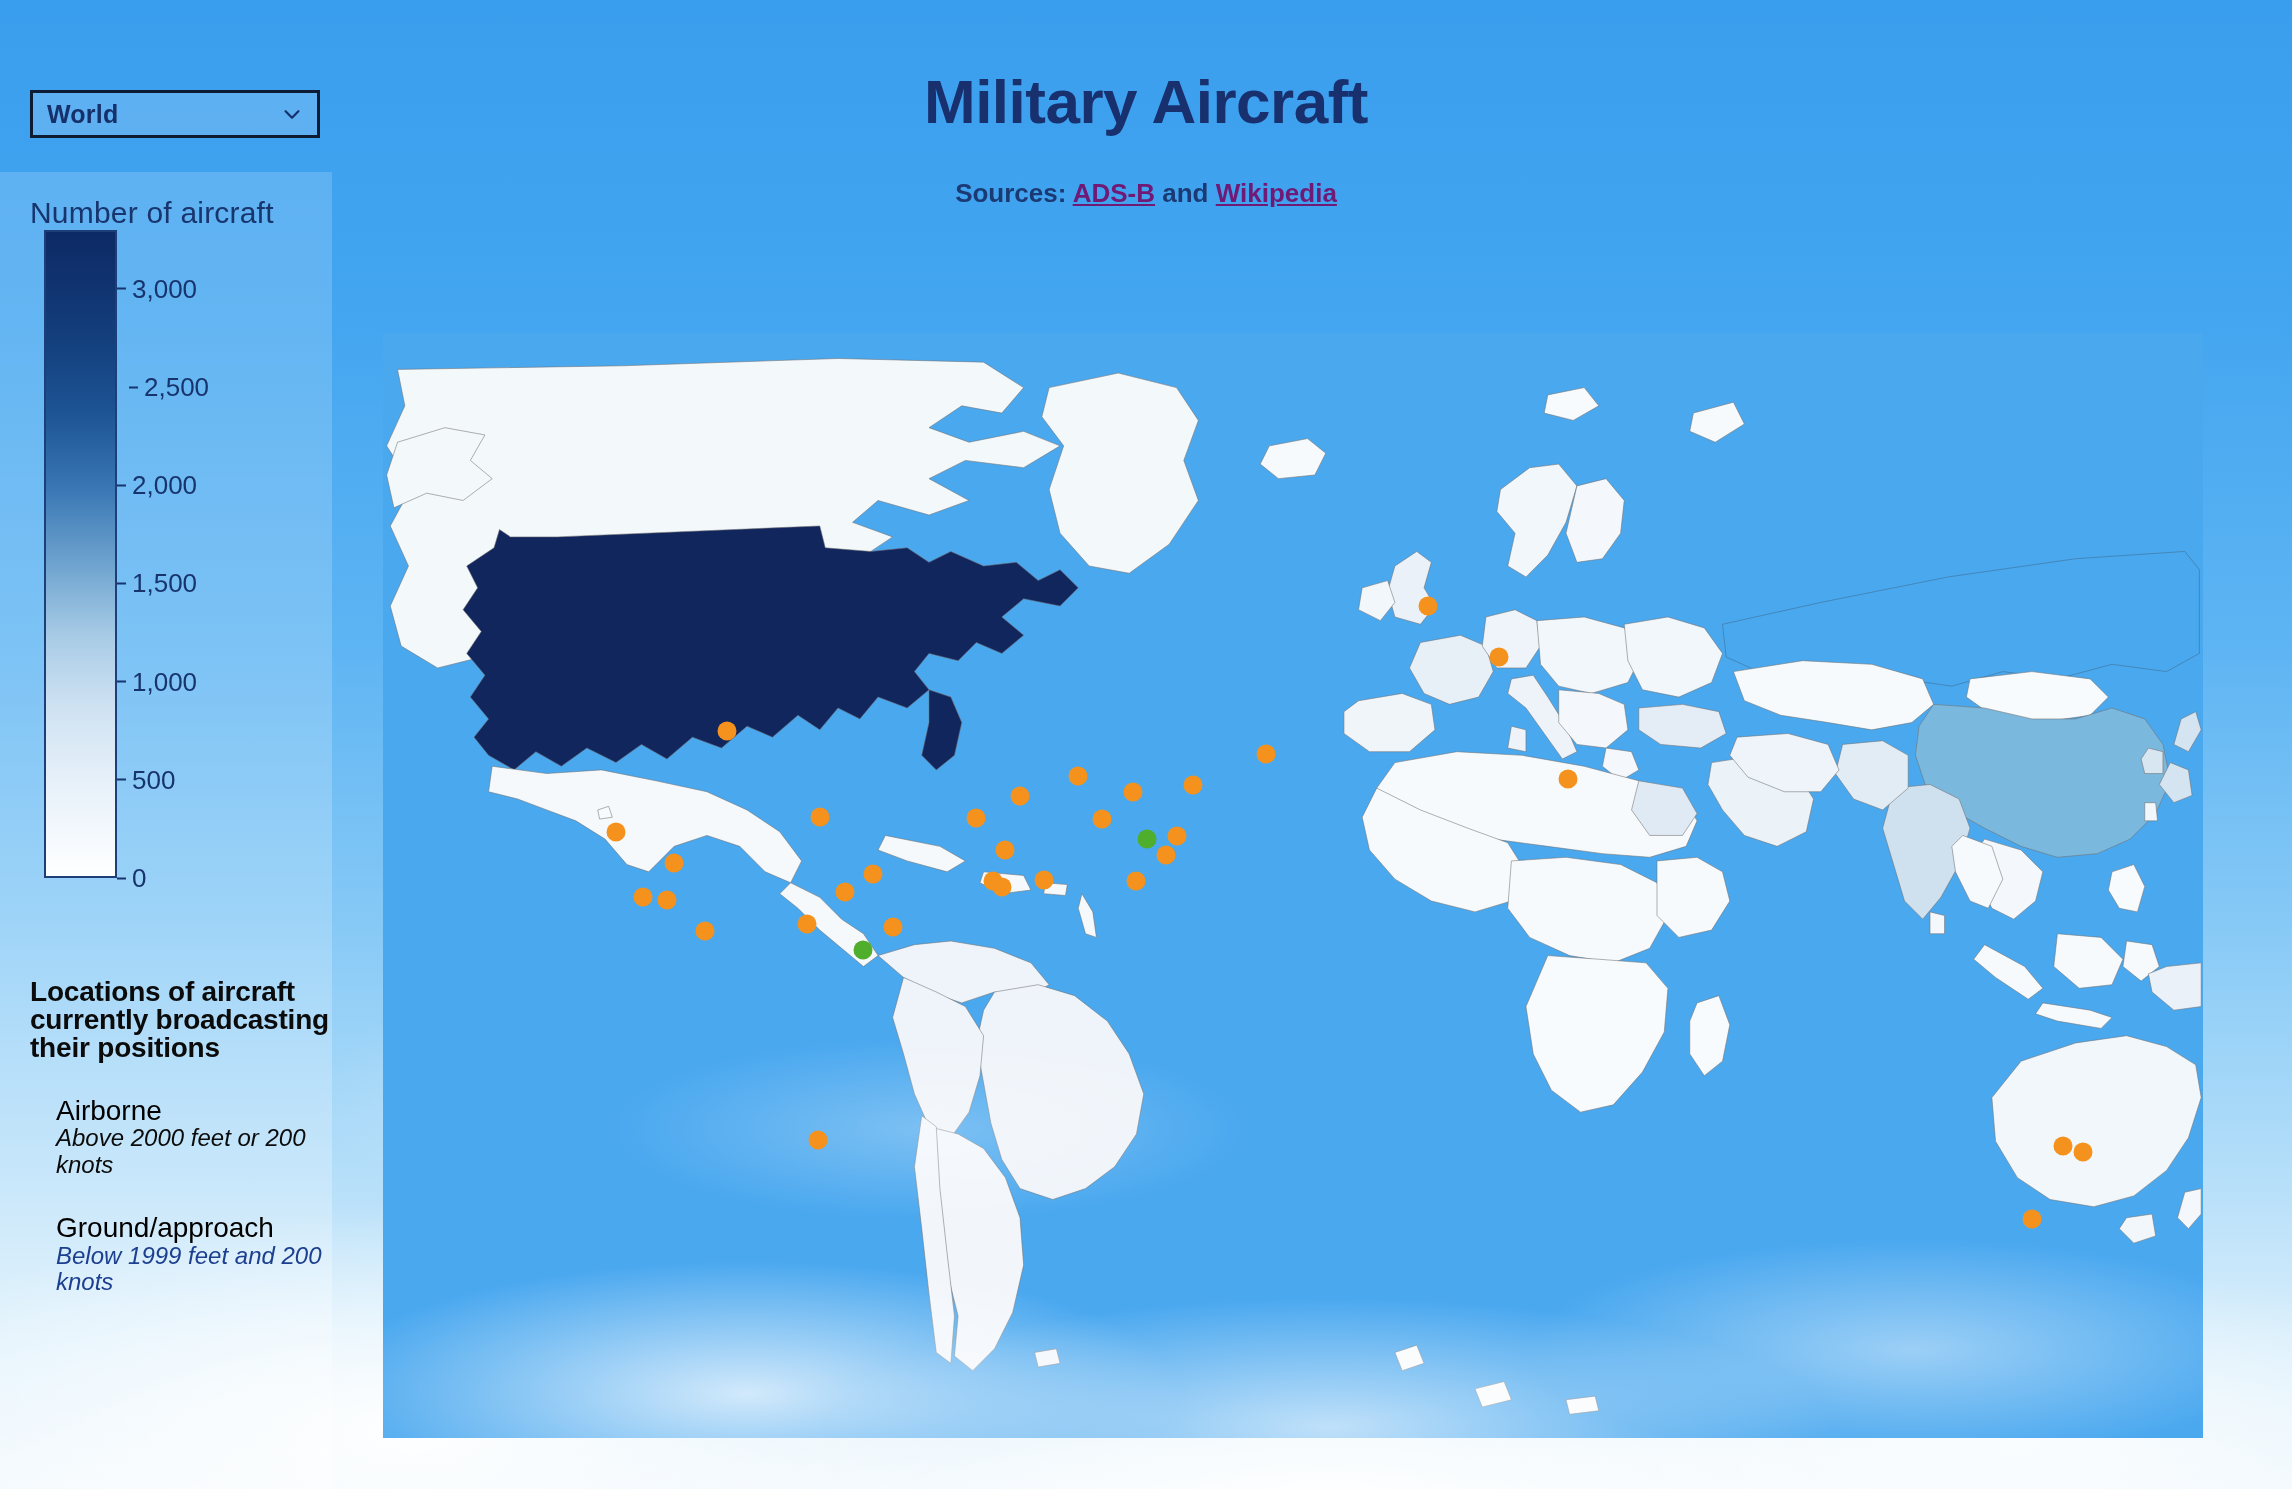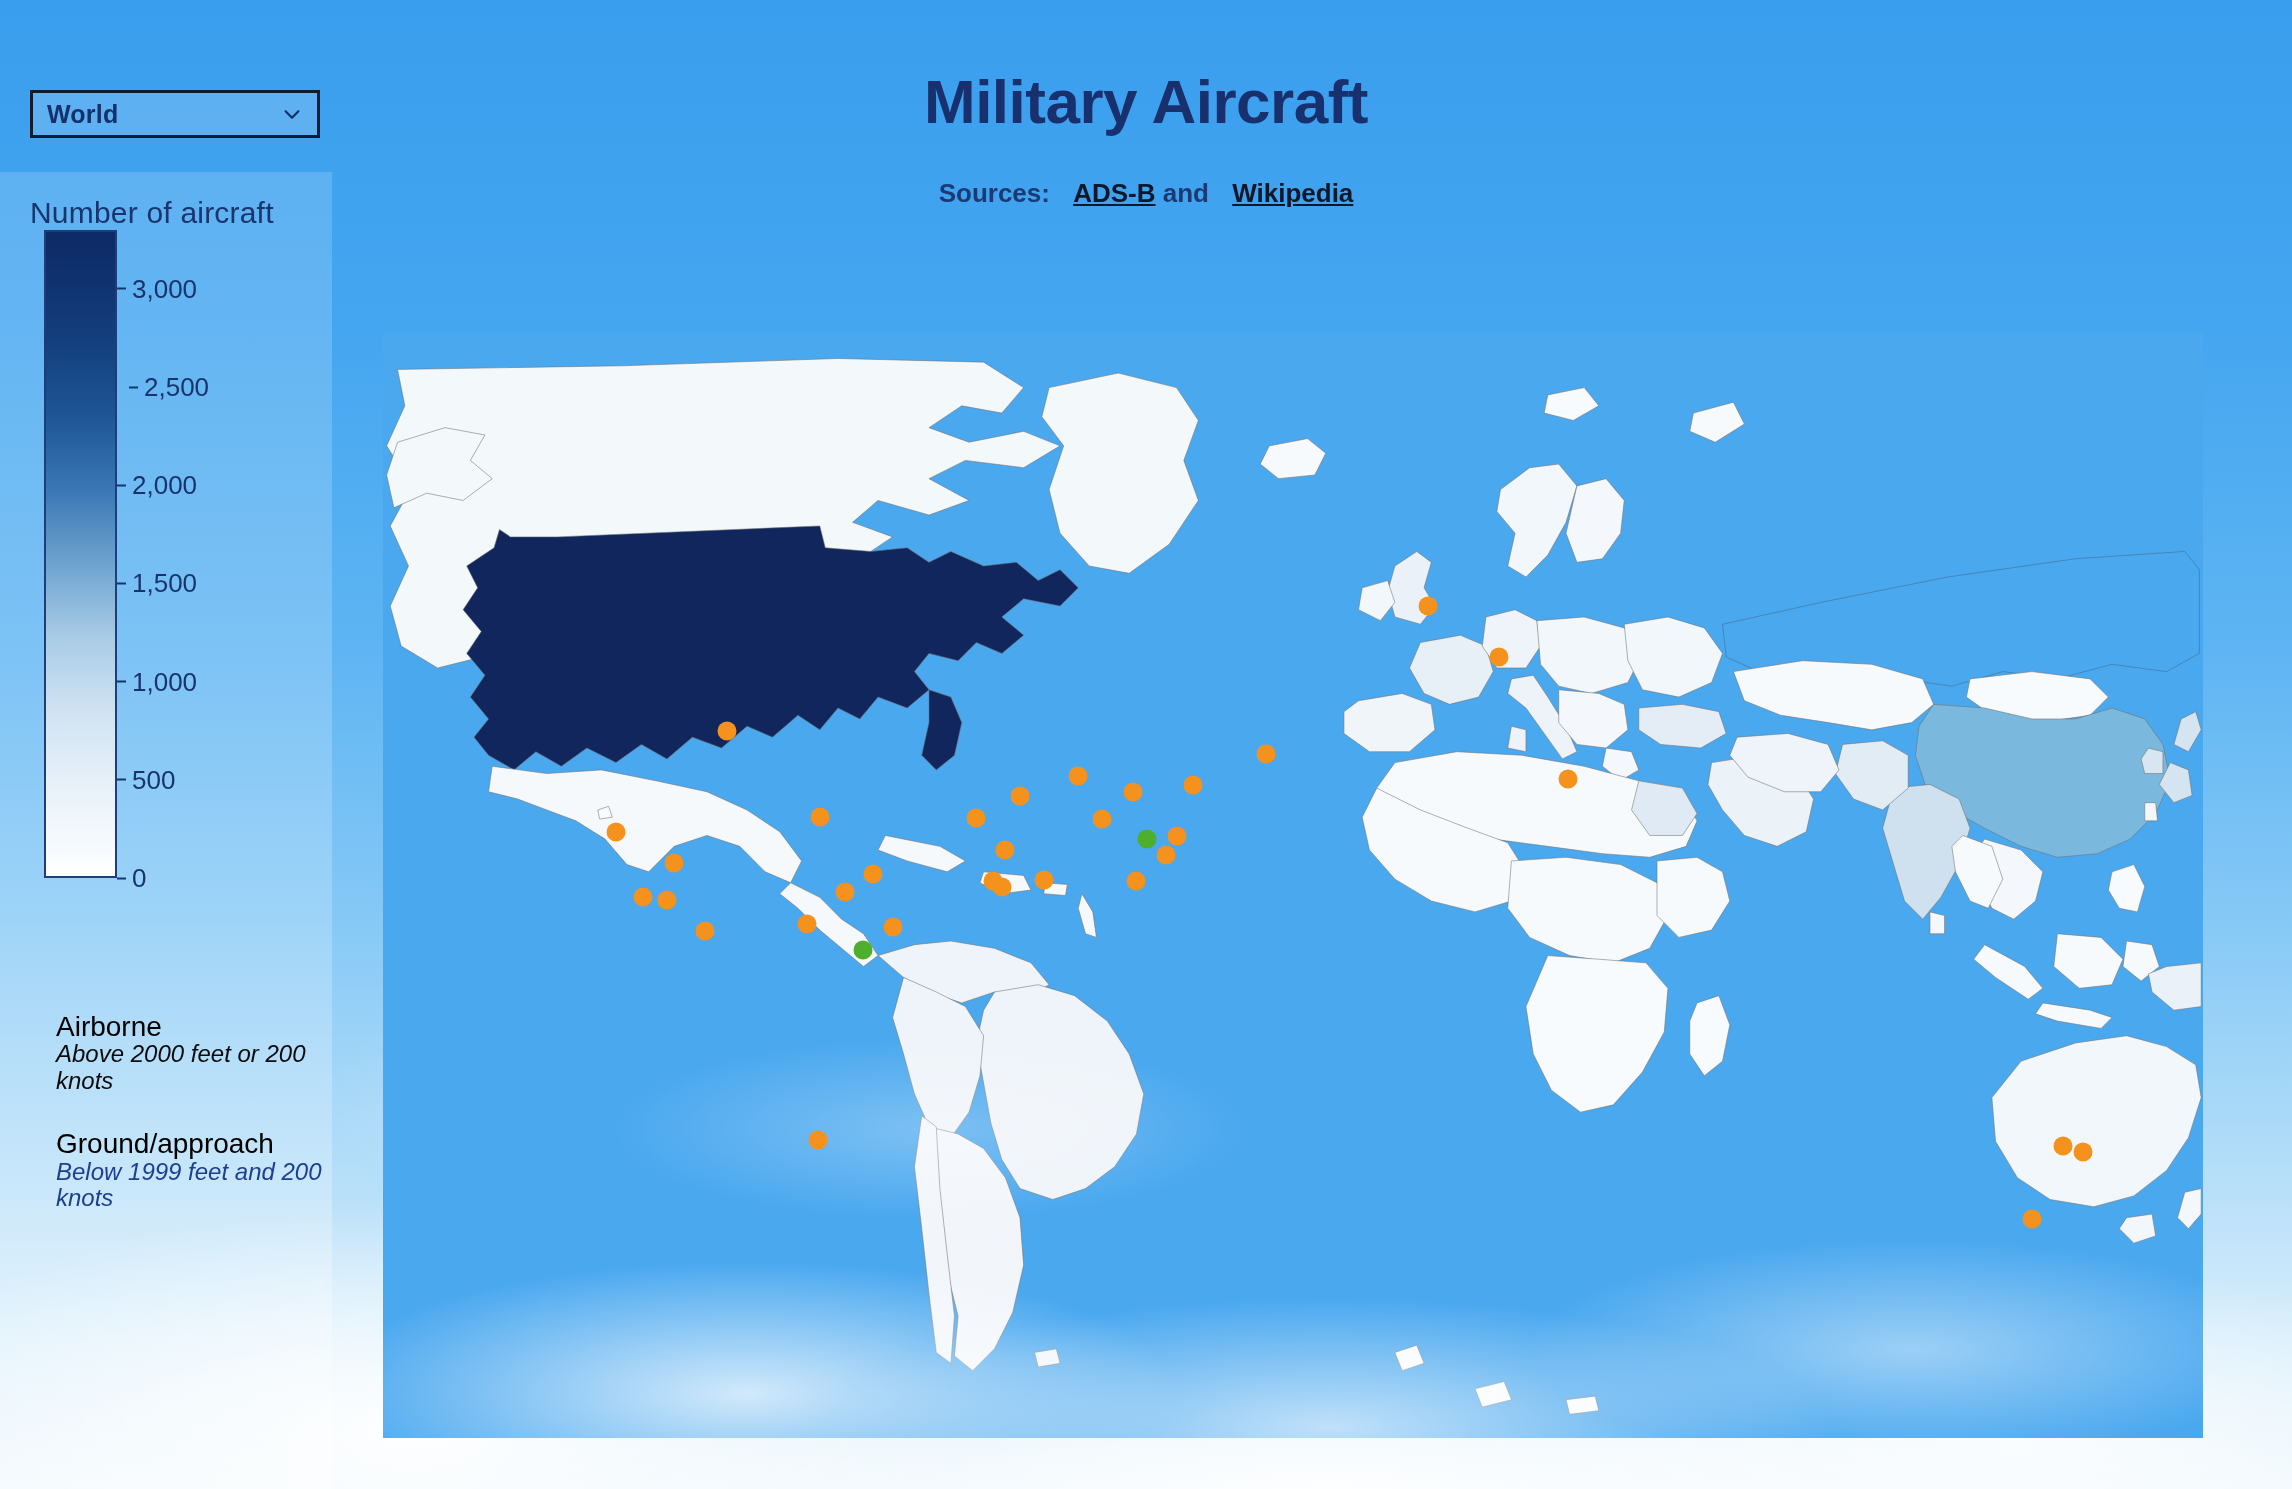--- a/index.html
+++ b/index.html
@@ -79,21 +79,21 @@
   
   #title {
     position:absolute; left:0; right:0; top:66px; text-align:center;
     font-size:62px; font-weight:bold; color:#18316e;
     letter-spacing:-.5px;
   }
   #subtitle {
     position:absolute; left:0; right:0; top:178px; text-align:center;
     font-size:26px; font-weight:bold; color:#1b3a74;
   }
-  #subtitle a { color:#0f172a; text-decoration:underline;margin-left:16px; }
+  #subtitle a { color:#701a75; text-decoration:underline; }
 
   
   #map {
     position:absolute; left:383px; top:333px; width:1820px; height:1105px;
     background:#4aa8ef; overflow:hidden;
   }
   #map svg { display:block; width:100%; height:100%; }
   .land   { stroke:#6f6f6f; stroke-width:.55; vector-effect:non-scaling-stroke; }
   .hidden-land { fill:#4aa8ef; stroke:#3f6d8e; stroke-width:.55; vector-effect:non-scaling-stroke; }
   .mapfog {
@@ -158,20 +158,21 @@
         <span class="lbl">500</span>
       </div>
       <div class="cb-tick" style="top: 648px;">
         <span class="dash"></span>
         <span class="lbl">0</span>
       </div>
     </div>
 </div>
 
 <div id="legend">
+  <h3>Locations of aircraft currently broadcasting their positions</h3>
   <div class="lg-block">
     <div class="lg-name">Airborne</div>
     <div class="lg-sub air">Above 2000 feet or 200 knots</div>
   </div>
   <div class="lg-block">
     <div class="lg-name">Ground/approach</div>
     <div class="lg-sub gnd">Below 1999 feet and 200 knots</div>
   </div>
 </div>
 

